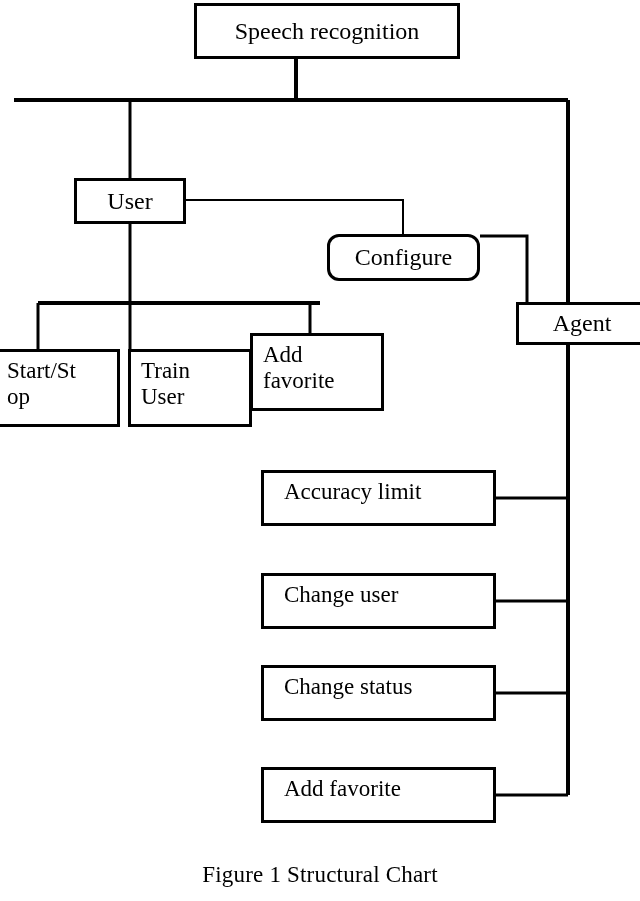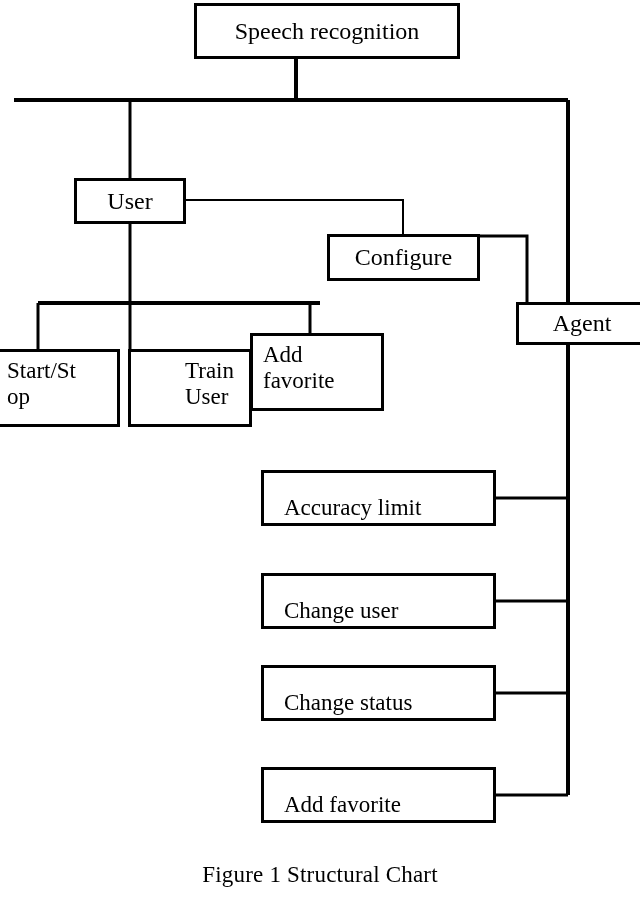--- a/index.html
+++ b/index.html
@@ -68,21 +68,20 @@
   .n-leaf .label {
     text-align: left;
     font-size: 23px;
     padding: 6px 0 0 10px;
   }
   .n-opt { align-items: flex-start; }
   .n-opt .label {
     text-align: left;
     font-size: 23px;
     padding: 6px 16px 0 20px;
-    margin-top: 16px;
   }
   
   #caption {
     position: absolute;
     left: 0;
     top: 862px;
     width: 640px;
     text-align: center;
     font-size: 23px;
     letter-spacing: 0.2px;
@@ -124,34 +123,34 @@
   </svg>
 
   <div class="node n-root" style="left:170px; top:3px; width:266px; height:56px;margin-left:24px;">
     <span class="label">Speech recognition</span>
   </div>
 
   <div class="node n-user" style="left:74px; top:178px; width:112px; height:46px;">
     <span class="label">User</span>
   </div>
 
-  <div class="node n-cfg" style="left:327px; top:234px; width:153px; height:47px;">
+  <div class="node n-cfg" style="left:327px; top:234px; width:153px; height:47px;border-radius:12px;">
     <span class="label">Configure</span>
   </div>
 
   <div class="node n-agent" style="left:516px; top:302px; width:132px; height:43px;">
     <span class="label">Agent</span>
   </div>
 
   <div class="node n-leaf" style="left:-6px; top:349px; width:126px; height:78px;">
     <span class="label">Start/St
 op</span>
   </div>
 
-  <div class="node n-leaf" style="left:128px; top:349px; width:124px; height:78px;padding-left:44px;">
+  <div class="node n-leaf" style="left:128px; top:349px; width:124px; height:78px;">
     <span class="label">Train
 User</span>
   </div>
 
   <div class="node n-leaf" style="left:250px; top:333px; width:134px; height:78px;">
     <span class="label">Add
 favorite</span>
   </div>
 
   <div class="node n-opt" style="left:261px; top:470px; width:235px; height:56px;">

